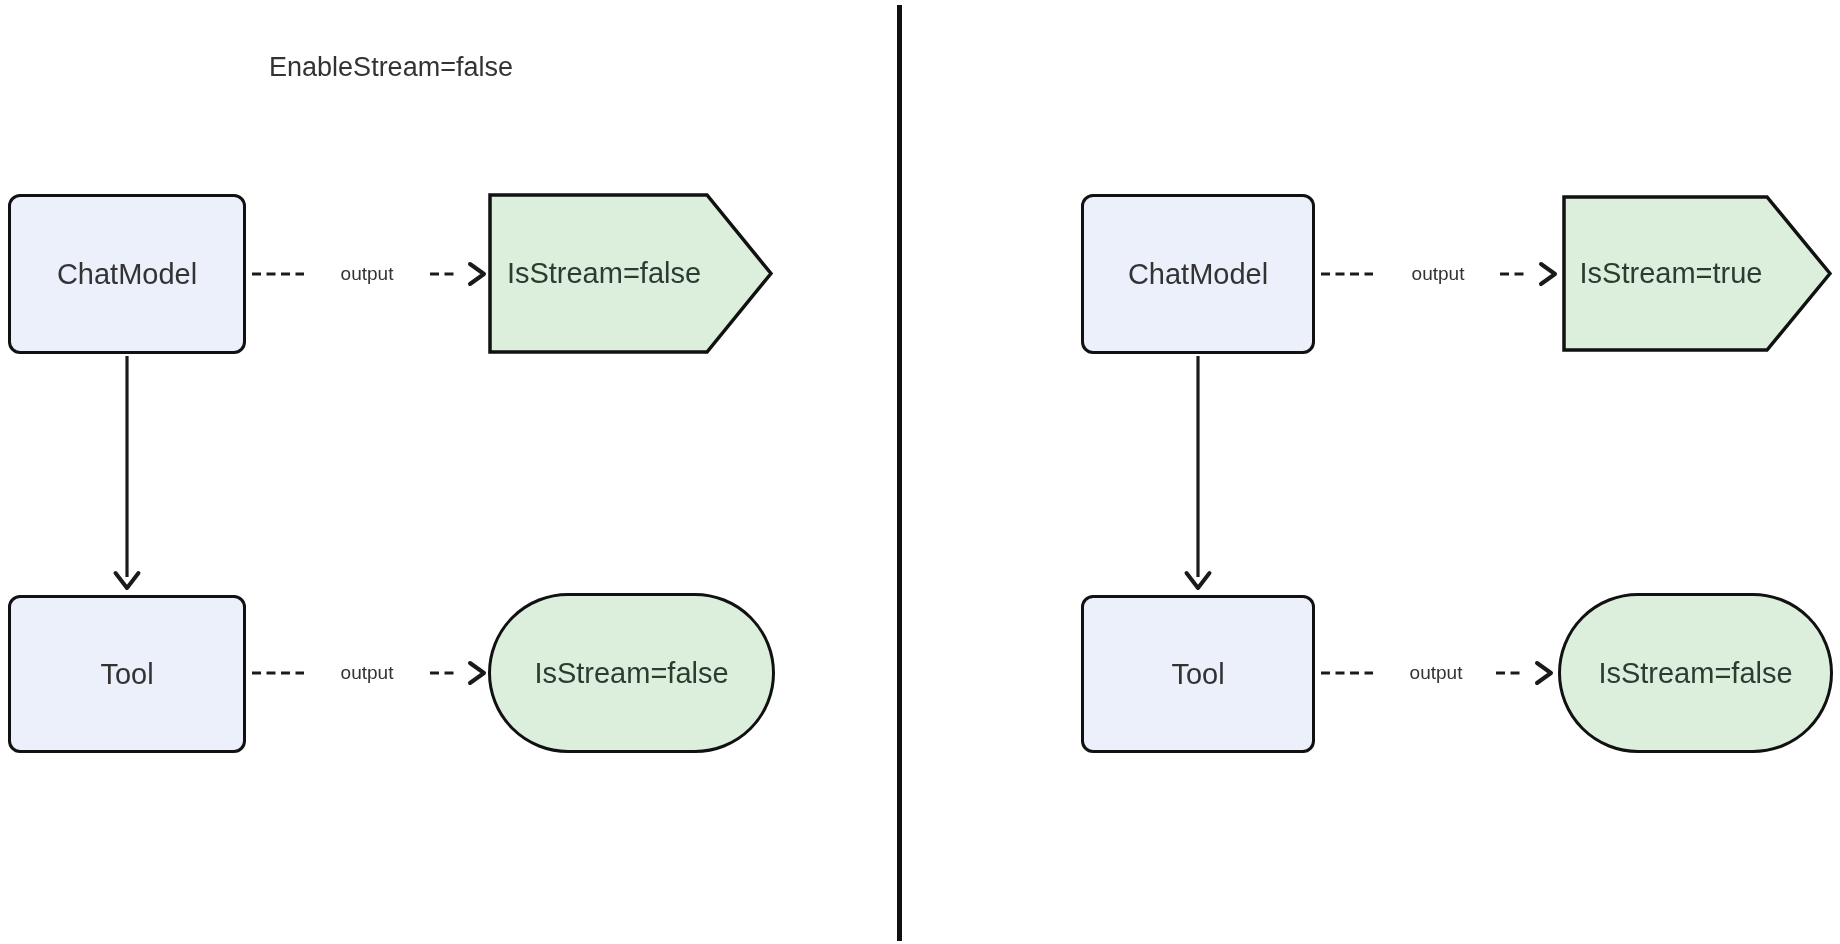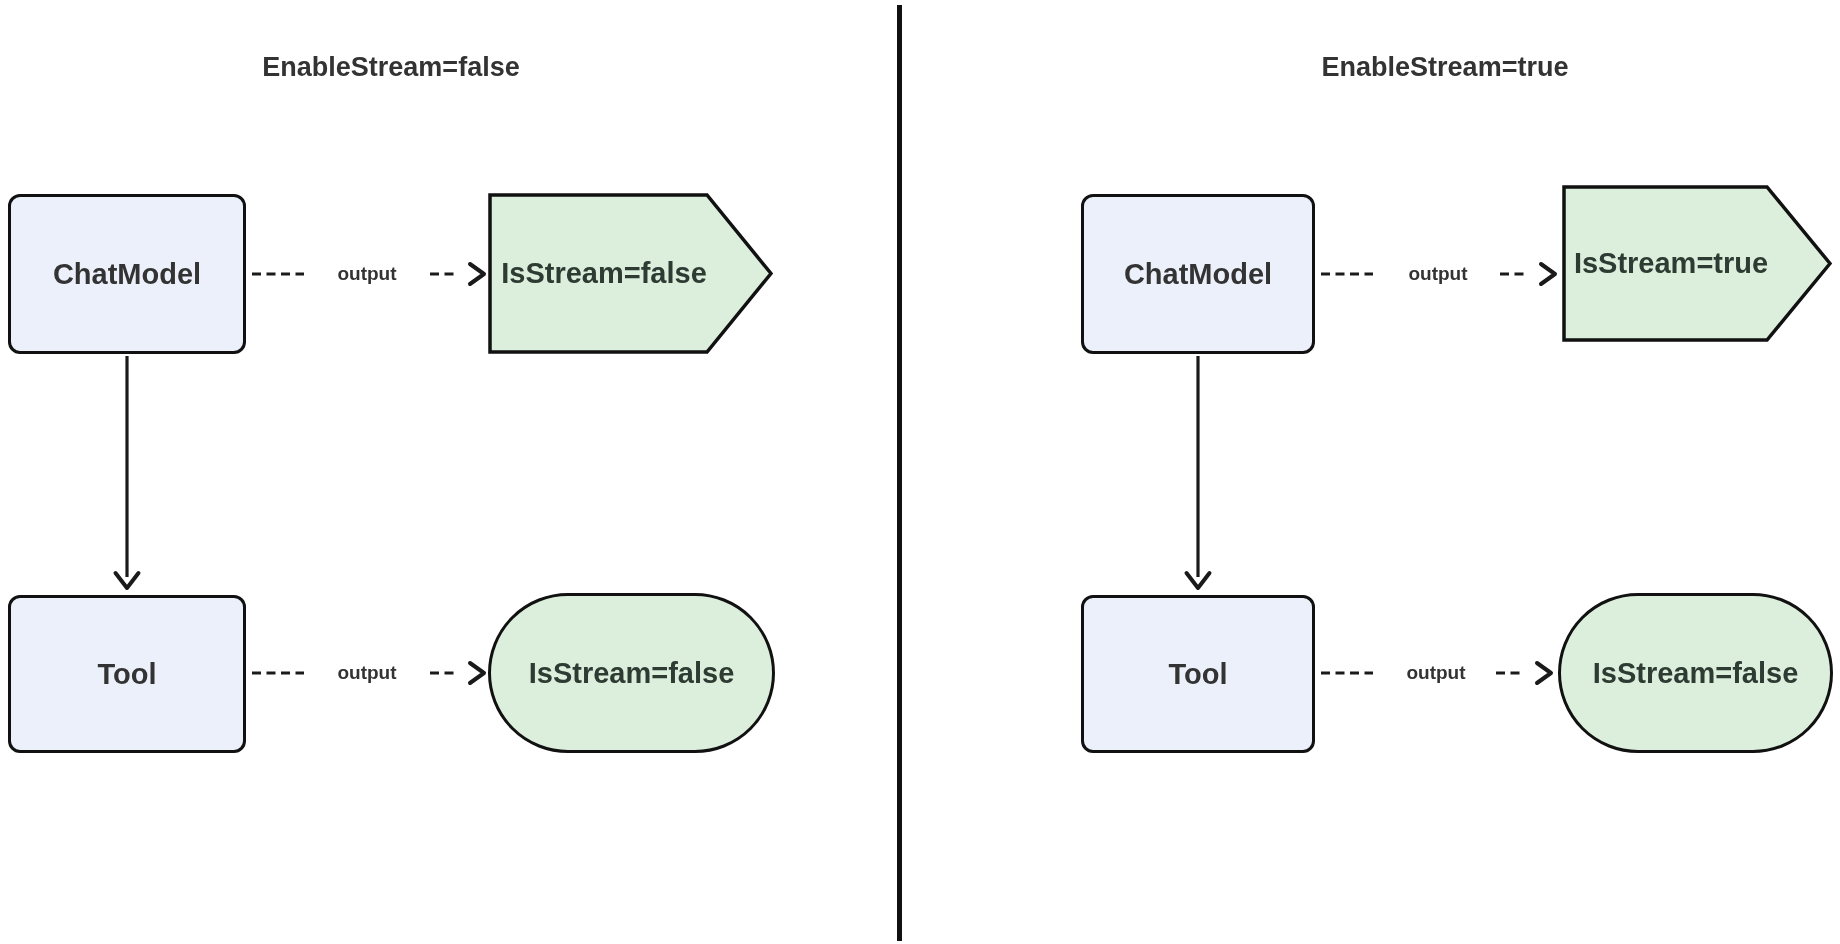--- a/index.html
+++ b/index.html
@@ -7,21 +7,20 @@
     padding: 0;
     background: #ffffff;
   }
   .canvas {
     position: relative;
     width: 1840px;
     height: 944px;
     background: var(--background, #ffffff);
     font-family: "Liberation Sans", sans-serif;
     overflow: hidden;
-    font-weight: bold;
   }
   .edges {
     position: absolute;
     left: 0; top: 0;
     width: 1840px; height: 944px;
     pointer-events: none;
   }
   .edges line.solid {
     stroke: var(--edge, #1a1a1a);
     stroke-width: 3.2;
@@ -146,21 +145,20 @@
     </g>
 
     <g>
       <line class="dashed" x1="1321" y1="673" x2="1373" y2="673"></line>
       <line class="dashed" x1="1496" y1="673" x2="1520" y2="673"></line>
       <path class="head" d="M1537,663 L1551,673 L1537,683"></path>
     </g>
   </svg>
 
   <div class="title" style="left:391px; top:52px;">EnableStream=false</div>
-  <div class="title" style="left:1445px; top:52px;">EnableStream=true</div>
 
   <div class="node box" style="left:8px; top:194px; width:238px; height:160px;">
     <span>ChatModel</span>
   </div>
 
   <div class="pentagon" style="left:488px; top:193px; width:285px; height:161px;">
     <svg viewBox="0 0 285 161" preserveAspectRatio="none">
       <path d="M2,2 L219,2 L283,80.5 L219,159 L2,159 Z"></path>
     </svg>
     <span class="pent-label" style="width:232px;">IsStream=false</span>
@@ -176,21 +174,21 @@
 
   <div class="edge-label" style="left:367px; top:274px;">output</div>
   <div class="edge-label" style="left:367px; top:673px;">output</div>
 
   <div class="divider"></div>
 
   <div class="node box" style="left:1081px; top:194px; width:234px; height:160px;">
     <span>ChatModel</span>
   </div>
 
-  <div class="pentagon" style="left:1562px; top:185px; width:270px; height:157px;">
+  <div class="pentagon" style="left:1562px; top:195px; width:270px; height:157px;">
     <svg viewBox="0 0 270 157" preserveAspectRatio="none">
       <path d="M2,2 L205,2 L268,78.5 L205,155 L2,155 Z"></path>
     </svg>
     <span class="pent-label" style="width:218px;">IsStream=true</span>
   </div>
 
   <div class="node box" style="left:1081px; top:595px; width:234px; height:158px;">
     <span>Tool</span>
   </div>
 

